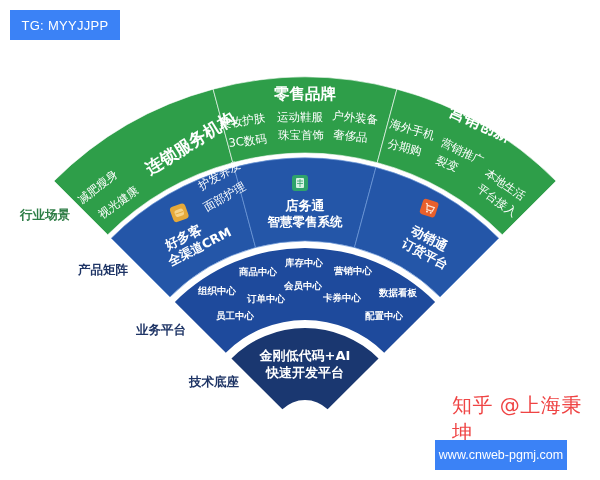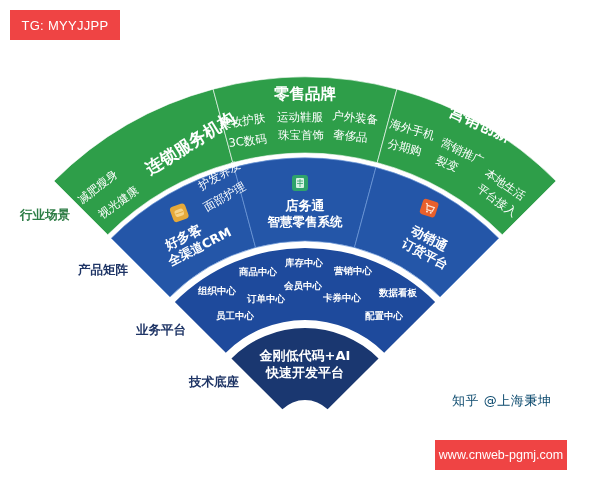--- a/index.html
+++ b/index.html
@@ -1,24 +1,24 @@
 <!DOCTYPE html>
 <html><head>
 <meta charset="utf-8">
 <style>
   html, body { margin: 0; padding: 0; background: #ffffff; }
   body { width: 600px; height: 480px; position: relative; overflow: hidden;
          font-family: "DejaVu Sans", "Liberation Sans", sans-serif; }
-  .wm-box { position: absolute; background: #ef4444; color: #ffffff;
+  .wm-box { position: absolute; background: #3b82f6; color: #ffffff;
             font-family: "Liberation Sans", sans-serif; font-size: 13px;
             display: flex; align-items: center; justify-content: center; }
   #wm-top { left: 10px; top: 10px; width: 110px; height: 30px; letter-spacing: 0.3px; }
   #wm-bottom { left: 435px; top: 440px; width: 132px; height: 30px; font-size: 12.5px; }
-  #zhihu-mark { position: absolute; left: 452px; top: 392px; font-size: 13px;
-                color: #0c4a6e; letter-spacing: 0.5px; }
+  #zhihu-mark { position: absolute; left: 452px; top: 392px; font-size: 20px;
+                color: #ef4444; letter-spacing: 0.5px; }
   svg { position: absolute; left: 0; top: 0; }
   .side-label { font-size: 12.5px; font-weight: bold; }
   .t-white { fill: #ffffff; }
   .t-bold { font-weight: bold; }
 </style>
 </head>
 <body>
 
 <div id="wm-top" class="wm-box">TG: MYYJJPP</div>
 

